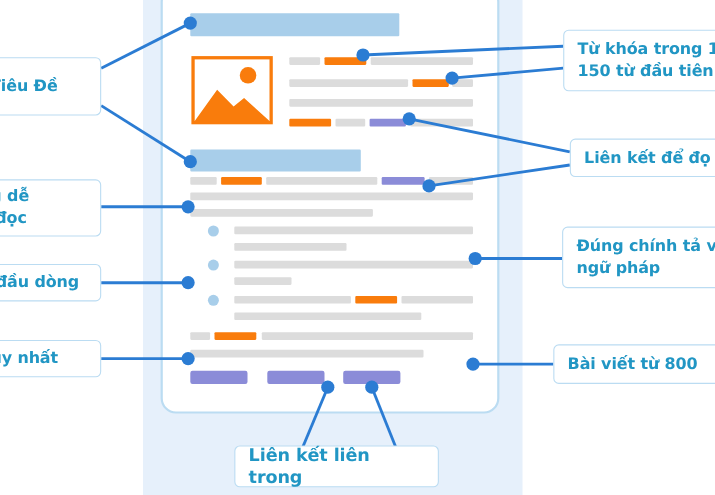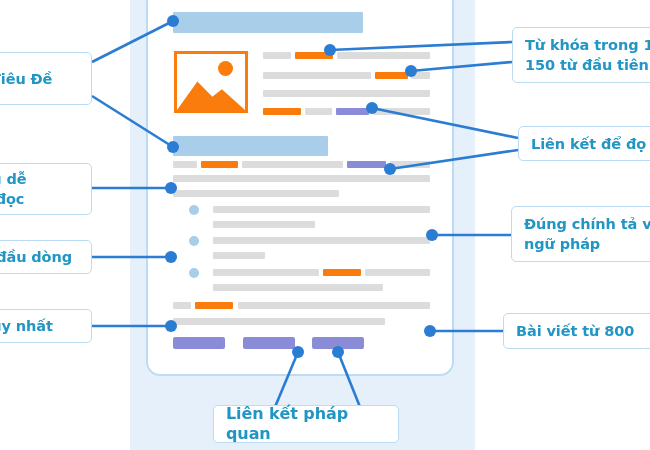--- a/index.html
+++ b/index.html
@@ -208,15 +208,15 @@
   <div class="label" style="left:512px;top:27px;width:166px;height:56px;">Từ khóa trong 1
 150 từ đầu tiên</div>
 
   <div class="label" style="left:518px;top:126px;width:160px;height:35px;">Liên kết để đọ</div>
 
   <div class="label" style="left:511px;top:206px;width:166px;height:56px;">Đúng chính tả v
 ngữ pháp</div>
 
   <div class="label" style="left:503px;top:313px;width:166px;height:36px;">Bài viết từ 800</div>
 
-  <div class="label" style="left:213px;top:405px;width:186px;height:38px;justify-content:center;font-size:16px;">Liên kết pháp quan</div>
+  <div class="label" style="left:213px;top:405px;width:186px;height:38px;justify-content:center;font-size:16px;">Liên kết liên trong</div>
 
 </div>
 
 </body></html>

